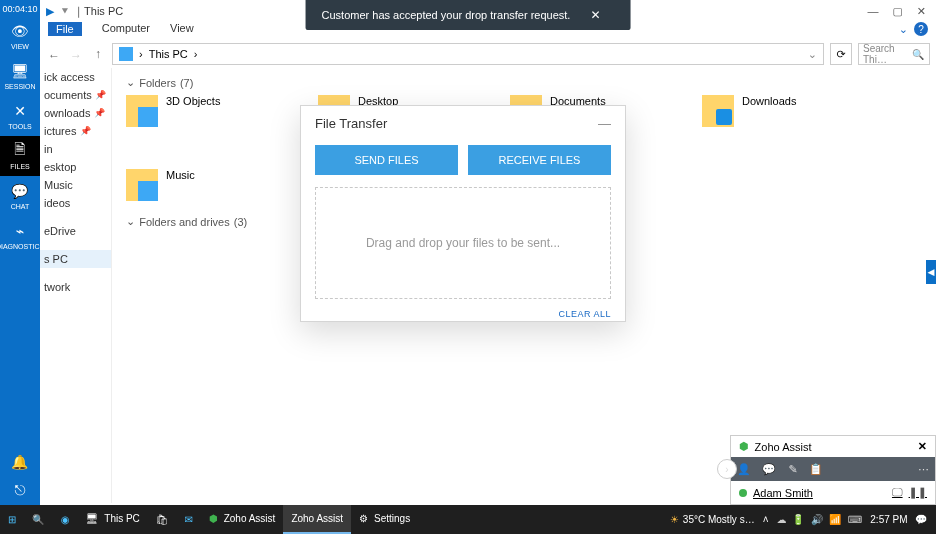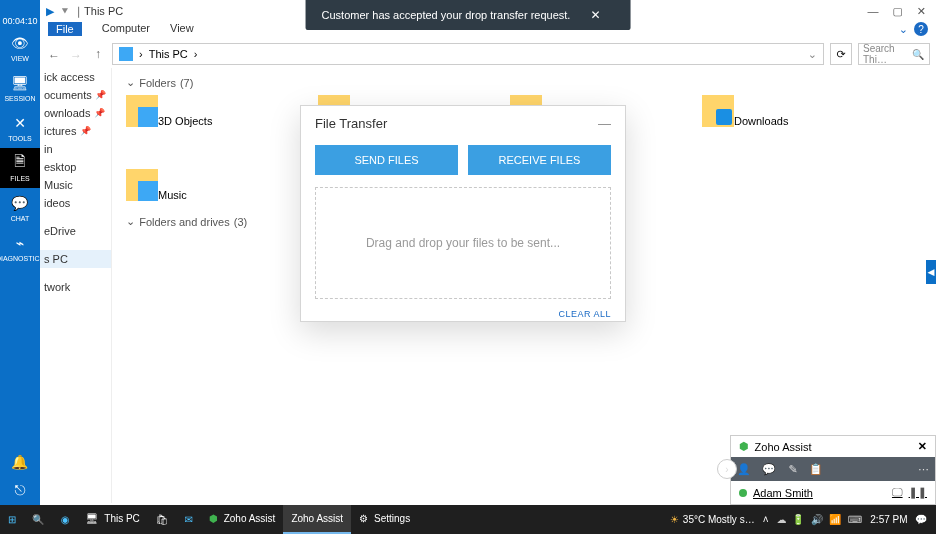--- a/index.html
+++ b/index.html
@@ -1,19 +1,19 @@
 <!DOCTYPE html>
 <html><head>
 <meta charset="utf-8">
 <style>
 * { margin:0; padding:0; box-sizing:border-box; font-family:"Segoe UI",Arial,sans-serif; }
 body { width:936px; height:534px; overflow:hidden; background:#fff; position:relative; }
 
 .sidebar { position:absolute; left:0; top:0; width:40px; height:505px; background:#0b6fc7; color:#fff; display:flex; flex-direction:column; }
-.sidebar .timer { font-size:9px; text-align:center; padding:16px 0 2px; }
+.sidebar .timer { font-size:9px; text-align:center; padding:4px 0 2px; }
 .sidebar .nav-item { display:flex; flex-direction:column; align-items:center; padding:6px 0; cursor:pointer; }
 .sidebar .nav-item.active { background:#000; }
 .sidebar .nav-item .icn { width:18px; height:18px; display:flex; align-items:center; justify-content:center; font-size:14px; }
 .sidebar .nav-item .lbl { font-size:7px; margin-top:3px; }
 .sidebar .spacer { flex:1; }
 .sidebar .bottom-icn { text-align:center; padding:6px 0; font-size:14px; cursor:pointer; }
 
 .explorer { position:absolute; left:40px; top:0; right:0; height:505px; background:#fff; }
 .titlebar { height:22px; display:flex; align-items:center; padding:0 4px; font-size:11px; color:#333; }
 .titlebar .arrow { margin:0 2px; color:#0b6fc7; }
@@ -32,21 +32,21 @@
 
 .body { display:flex; height:435px; }
 .quick { width:72px; border-right:1px solid #eee; font-size:11px; color:#333; }
 .quick .row { display:flex; align-items:center; height:18px; padding:0 4px; gap:4px; }
 .quick .pin { color:#888; font-size:9px; }
 .quick .row.sel { background:#e5f1fb; }
 
 .main { flex:1; padding:8px 14px; font-size:11px; overflow:hidden; position:relative; }
 .section-hdr { color:#555; font-size:11px; margin-bottom:6px; display:flex; align-items:center; gap:4px; }
 .folders { display:flex; gap:42px; flex-wrap:wrap; margin-bottom:14px; }
-.folder { display:flex; align-items:flex-end; gap:0; width:150px; }
+.folder { display:flex; align-items:flex-start; gap:8px; width:150px; }
 .folder .fi { width:32px; height:32px; background:#ffd56b; position:relative; }
 .folder .fi.blue::after { content:""; position:absolute; right:0; bottom:0; width:20px; height:20px; background:#3da8f5; }
 .folder .fi.dl::after { content:""; position:absolute; right:2px; bottom:2px; width:16px; height:16px; background:#1a8fe3; border-radius:2px; }
 .drive { display:flex; gap:8px; align-items:flex-start; }
 .drive .di { width:32px; height:24px; background:#d9d9d9; border-top:4px solid #3da8f5; }
 .drive .dinfo { width:510px; }
 .drive .bar { width:510px; height:10px; background:#e8e8e8; margin:2px 0; }
 .drive .bar .fill { height:100%; background:#26a0da; }
 .drive .free { font-size:10px; color:#777; }
 

